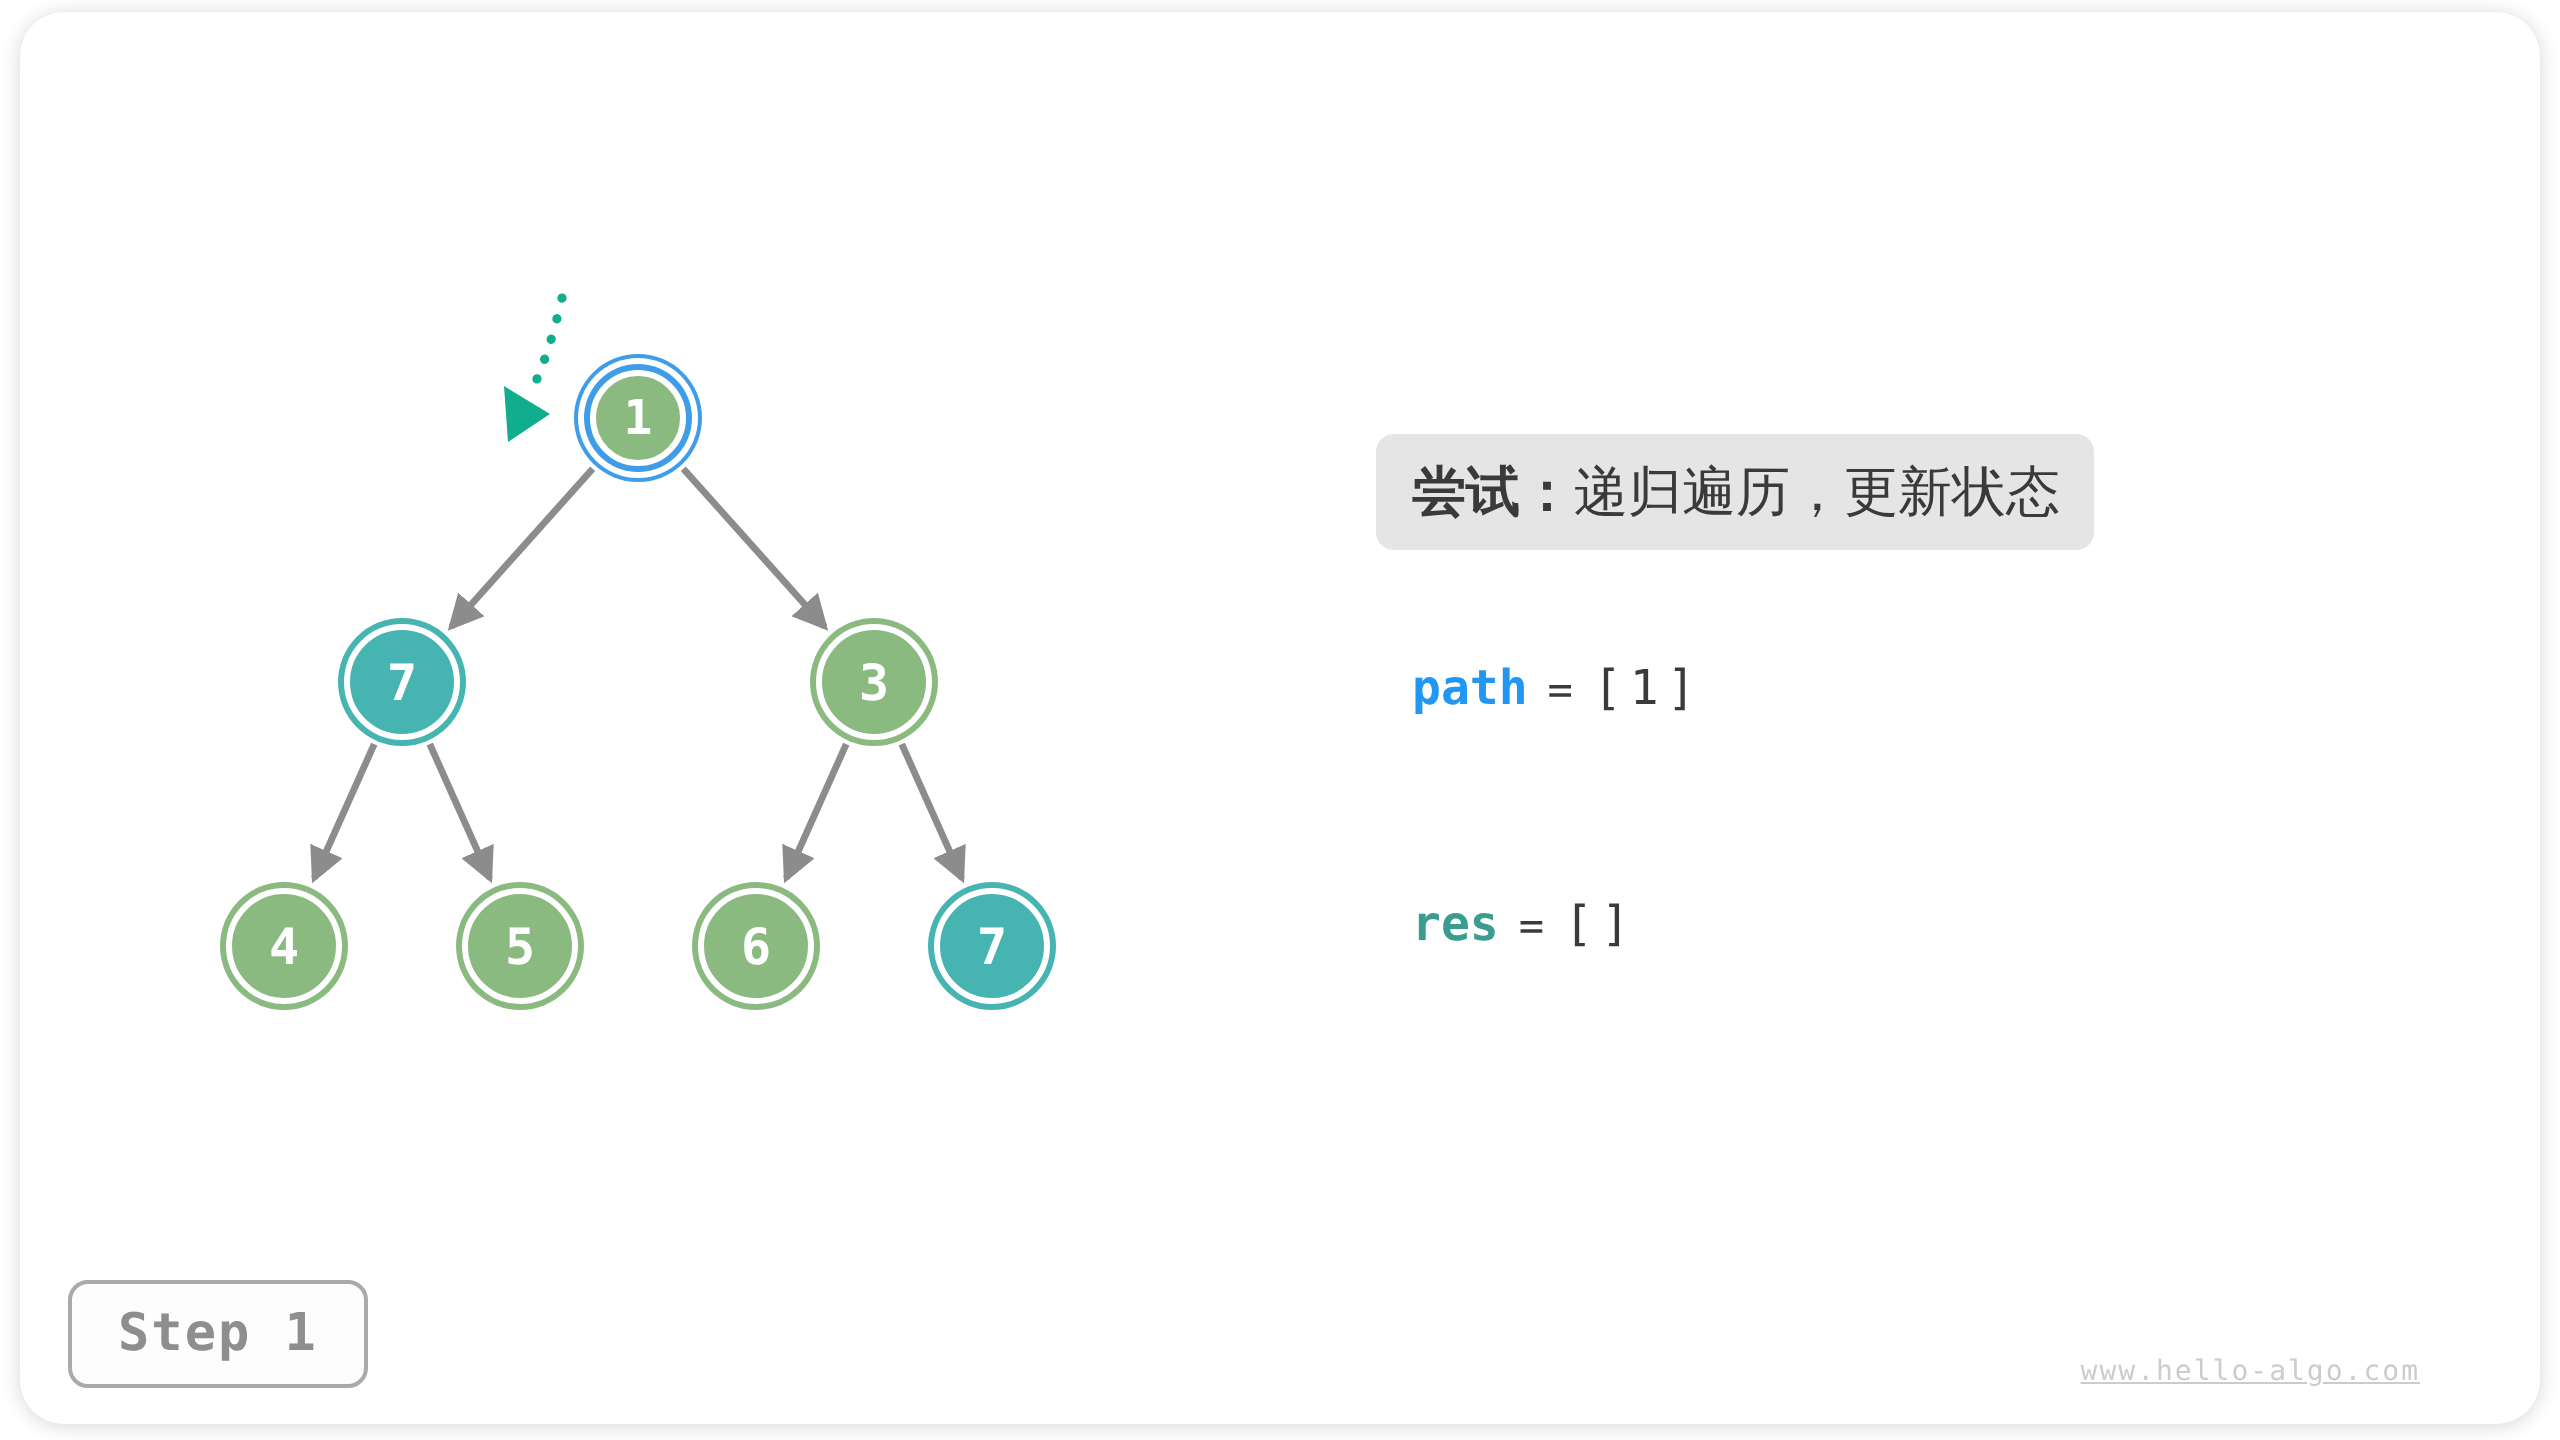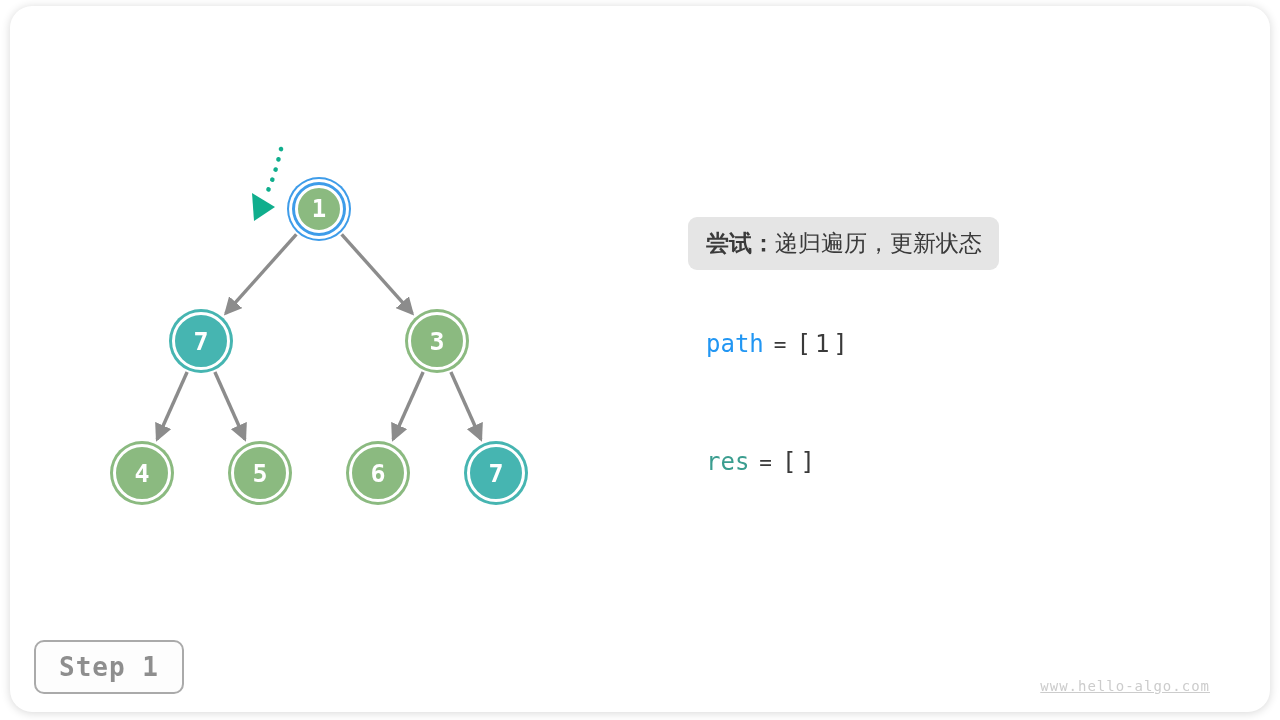--- a/index.html
+++ b/index.html
@@ -34,31 +34,31 @@
     box-shadow: 0 0 0 3px var(--active), 0 0 0 6px #ffffff, 0 0 0 8px var(--active);
   }
 
   .pointer-arrow { position: absolute; left: 0; top: 0; }
   .pointer-dots { stroke: var(--pointer); stroke-width: 4.6; fill: none;
                   stroke-linecap: round; stroke-dasharray: 0.1 10.5; }
   .pointer-head { fill: var(--pointer); }
 
   
   .panel-row { position: absolute; left: 688px; white-space: nowrap; }
-  .txt { font-size: 23px; color: var(--text); }
+  .txt { font-size: 27px; color: var(--text); }
   .txt b { font-weight: bold; }
   .try-badge {
     top: 217px; background: var(--badge-bg); border-radius: 9px;
     padding: 11px 17px 11px 18px;
   }
   .back-row { top: 289px; padding-left: 18px; }
   .code-row { font-family: "DejaVu Sans Mono", monospace; font-size: 24px; color: var(--text); padding-left: 18px; }
   .path-row { top: 330px; }
   .res-row  { top: 448px; }
-  .var-name { font-weight: normal; margin-top: 27px; }
+  .var-name { font-weight: bold; margin-top: 27px; }
   .path-row .var-name { color: var(--path-blue); }
   .res-row  .var-name { color: var(--res-teal); }
   .code-op { margin: 0 10px; font-size: 21px; }
   .code-val { letter-spacing: 4px; }
 
   
   .step-badge {
     position: absolute; left: 34px; top: 640px; width: 146px; height: 50px;
     border: 2px solid #aaaaaa; border-radius: 10px; background: #fdfdfd;
     display: flex; align-items: center; justify-content: center;

